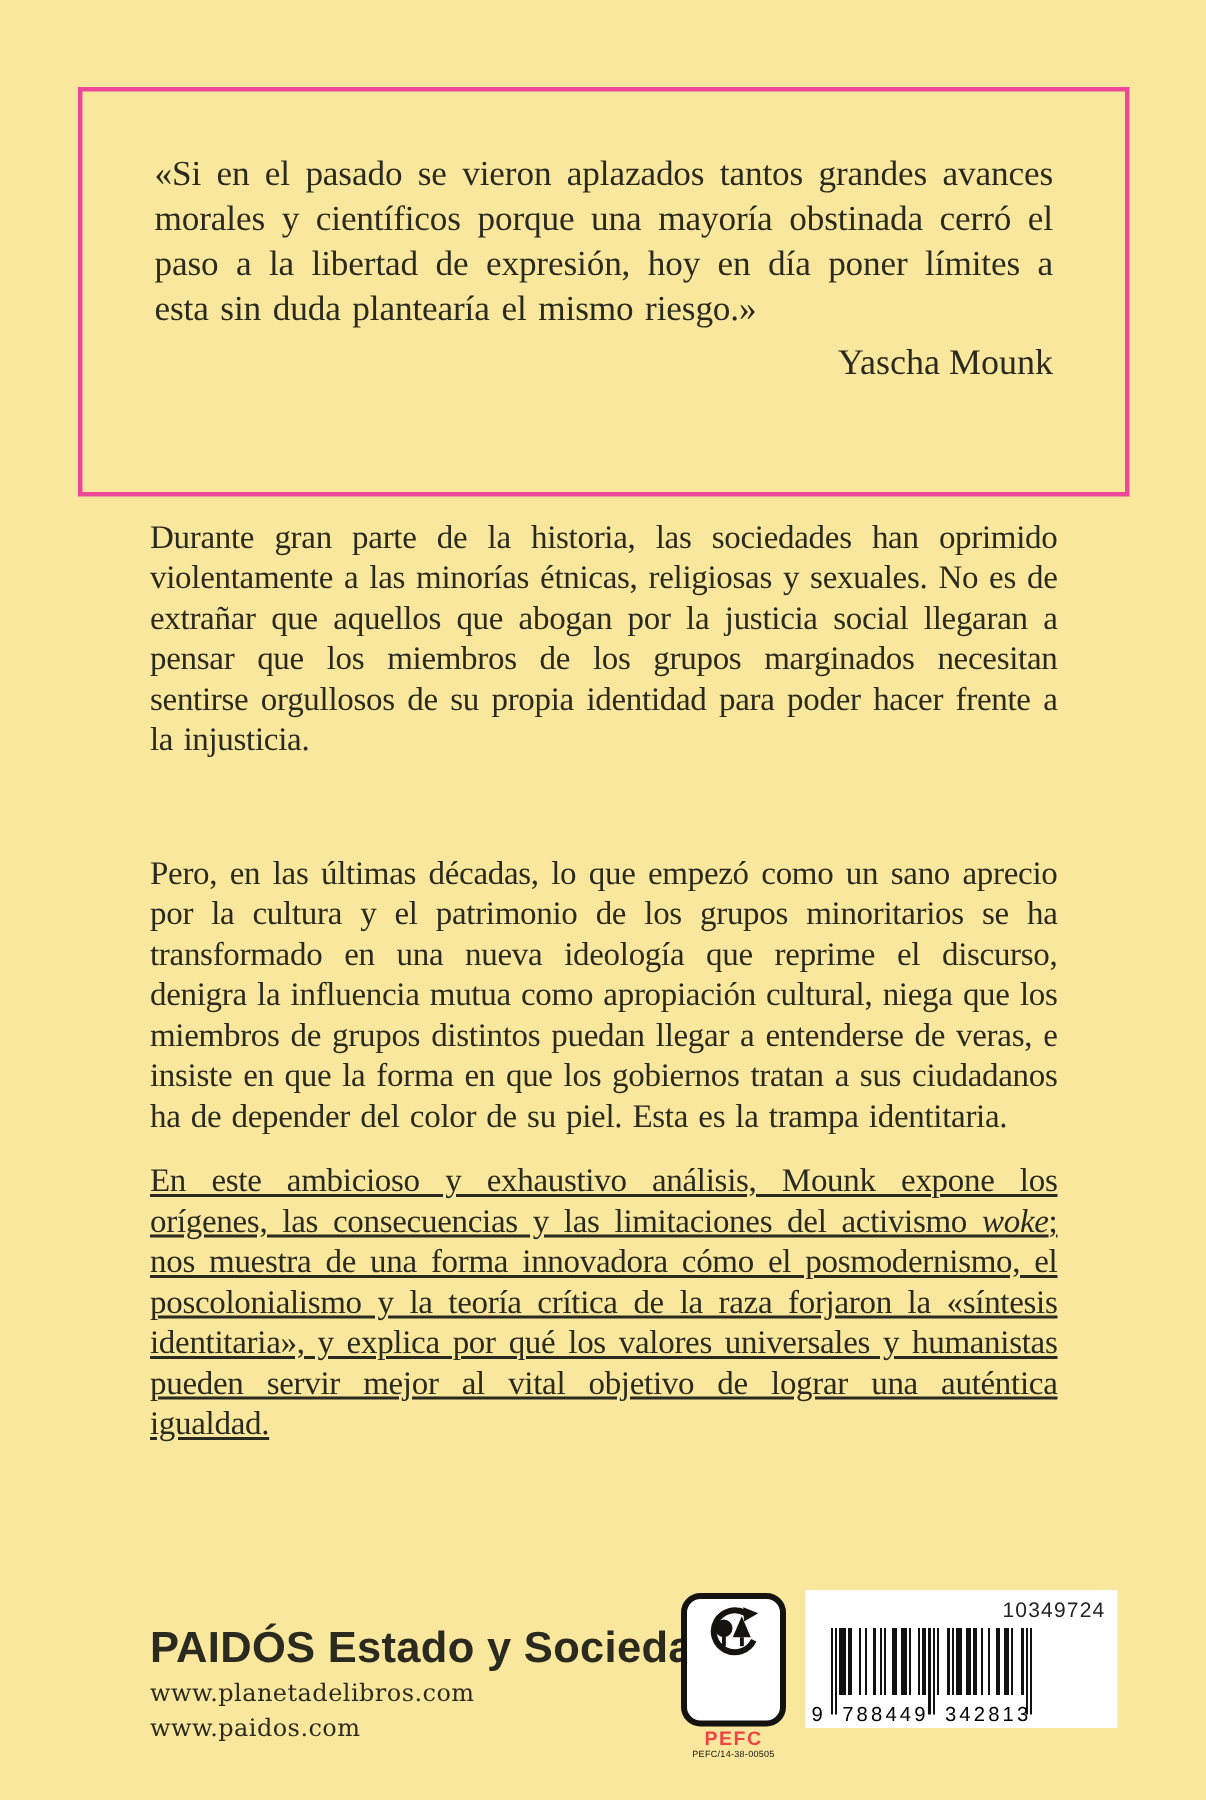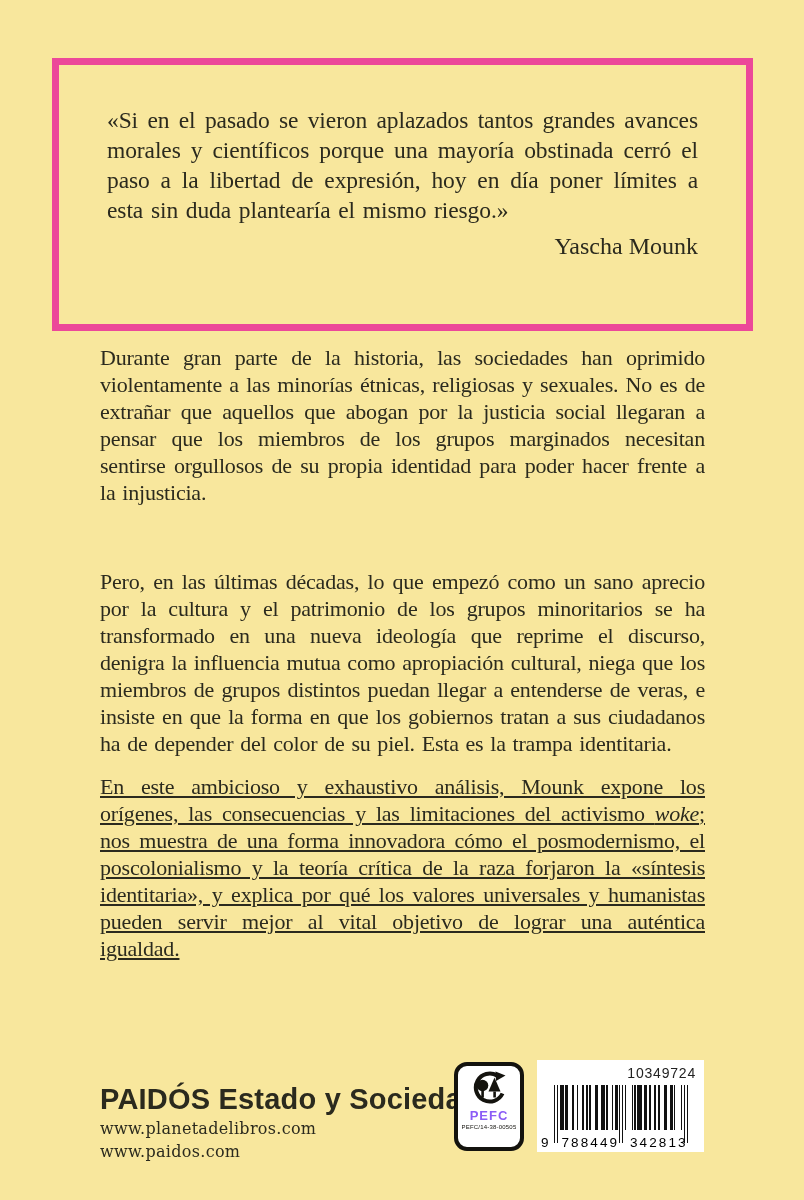--- a/index.html
+++ b/index.html
@@ -15,21 +15,21 @@
     color: var(--ink, #2B2A1E);
     overflow: hidden;
   }
 
   
   .quote-box {
     position: absolute;
     left: 52px; top: 58px;
     width: 701px; height: 273px;
     box-sizing: border-box;
-    border: 7px solid #ec4899;
+    border: 3px solid #ec4899;
     padding: 40px 48px 0 48px;
   }
   .quote-text {
     margin: 0;
     font-size: 23.5px;
     line-height: 30px;
     text-align: justify;
     letter-spacing: -0.1px;
     word-spacing: 2px;
   }
@@ -92,37 +92,39 @@
     justify-content: flex-start;
     padding-top: 5px;
   }
   .pefc-logo svg { display: block; }
   .pefc-label {
     font-family: "Liberation Sans", sans-serif;
     font-weight: bold;
     font-size: 13px;
     line-height: 14px;
     letter-spacing: 1px;
-    color: #8b5cf6;
+    color: #ef4444;
+    margin-top: 43px;
   }
   .pefc-cert {
     font-family: "Liberation Sans", sans-serif;
     font-size: 6px;
     line-height: 8px;
     letter-spacing: 0.2px;
     color: #14130e;
     white-space: nowrap;
   }
 
   
   .barcode {
     position: absolute;
     left: 537px; top: 1060px;
     width: 167px; height: 92px;
     background: #fff;
+    padding-left: 41px;
   }
   .bc-number {
     position: absolute;
     top: 5px; right: 8px;
     font-family: "Liberation Sans", sans-serif;
     font-size: 14px;
     letter-spacing: 0.8px;
     color: #222;
   }
   .bc-bars {

